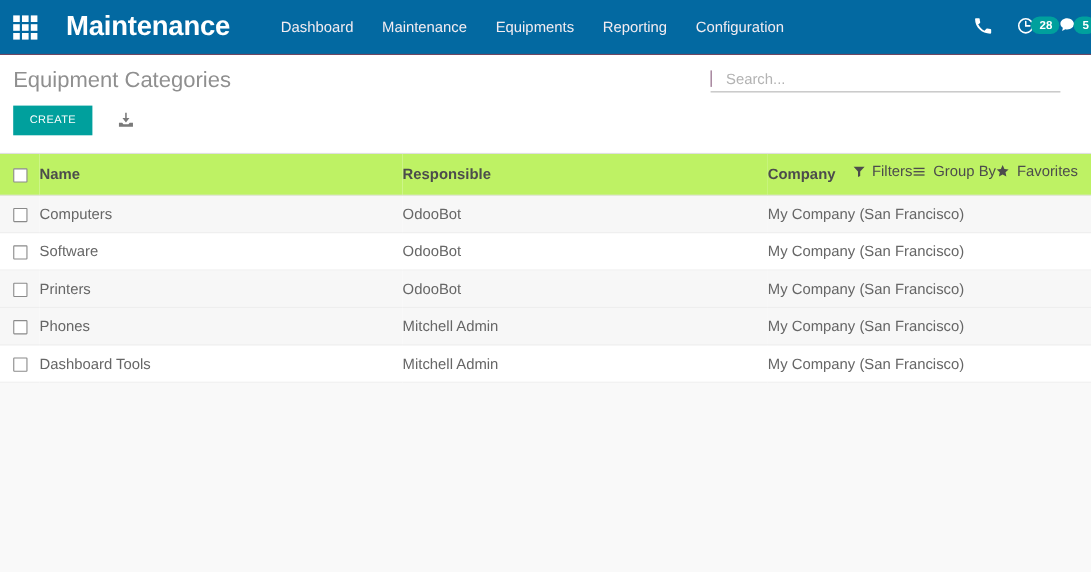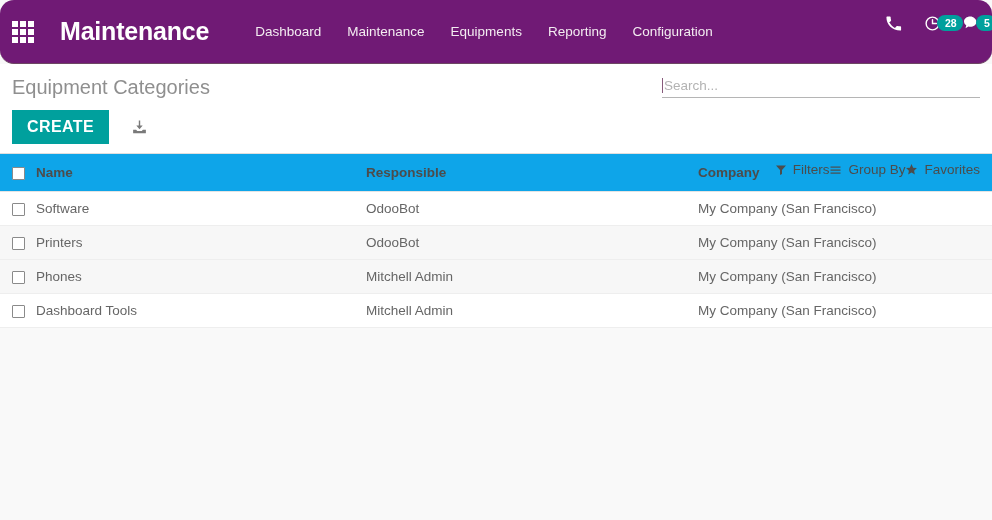--- a/index.html
+++ b/index.html
@@ -5,27 +5,26 @@
   * { box-sizing: border-box; margin: 0; padding: 0; }
   html, body {
     width: 992px; height: 520px;
     font-family: "Liberation Sans", sans-serif;
     background: #f9f9f9;
     overflow: hidden;
   }
 
   
   .navbar {
-    height: 64px;
-    background: #701a75;
+    height: 50px;
+    background: #0369a1;
     border-bottom: 1px solid #6d4763;
     display: flex;
     align-items: center;
     position: relative;
-    border-radius: 14px;
   }
   .apps-grid {
     width: 46px; height: 46px;
     display: flex; align-items: center; justify-content: center;
     cursor: pointer;
   }
   .apps-grid .grid {
     display: grid;
     grid-template-columns: repeat(3, 6px);
     grid-template-rows: repeat(3, 6px);
@@ -93,38 +92,39 @@
 
   .cp-bottom {
     display: flex;
     align-items: center;
     margin-top: 11px;
   }
   .btn-create {
     background: #00a09d;
     color: #ffffff;
     border: none;
-    font-size: 16px;
-    font-weight: bold;
+    font-size: 10px;
+    font-weight: normal;
     letter-spacing: 0.4px;
     padding: 8px 15px;
     cursor: pointer;
     font-family: "Liberation Sans", sans-serif;
   }
   .import-icon { margin-left: 22px; cursor: pointer; display: flex; align-items: center; }
 
   
   .searchview {
     position: absolute;
-    right: 12px; top: 14px;
+    right: 28px; top: 14px;
     width: 318px;
     border-bottom: 1px solid #b5b5b5;
     padding-bottom: 4px;
     display: flex;
     align-items: center;
+    gap: 12px;
   }
   .caret {
     width: 1px; height: 15px;
     background: #875a7b;
     margin-right: 1px;
     flex: none;
   }
   .search-input {
     border: none;
     outline: none;
@@ -154,21 +154,21 @@
 
   
   .listview { background: #ffffff; }
   table { width: 100%; border-collapse: collapse; table-layout: fixed; }
   thead th {
     text-align: left;
     font-size: 13.5px;
     font-weight: bold;
     color: #4c4c4c;
     padding: 11px 0 11px 0;
-    background: #0ea5e9;
+    background: #bef264;
     border-bottom: 1px solid #e4e4e4;
     white-space: nowrap;
   }
   tbody td {
     font-size: 13.5px;
     color: #666666;
     padding: 9px 0 9px 0;
     border-bottom: 1px solid #eeeeee;
     white-space: nowrap;
   }
@@ -302,20 +302,28 @@
         <th class="col-check">
           <span class="cb"></span>
         </th>
         <th class="col-name">Name</th>
         <th class="col-resp">Responsible</th>
         <th class="col-comp">Company</th>
       </tr>
     </thead>
     <tbody>
 
+      <tr class="odd">
+        <td class="col-check">
+          <span class="cb"></span>
+        </td>
+        <td class="col-name">Computers</td>
+        <td class="col-resp">OdooBot</td>
+        <td class="col-comp">My Company (San Francisco)</td>
+      </tr>
 
       <tr>
         <td class="col-check">
           <span class="cb"></span>
         </td>
         <td class="col-name">Software</td>
         <td class="col-resp">OdooBot</td>
         <td class="col-comp">My Company (San Francisco)</td>
       </tr>
 

